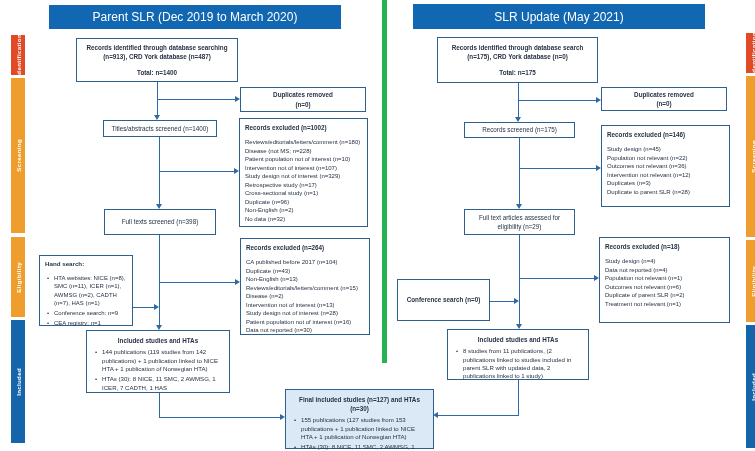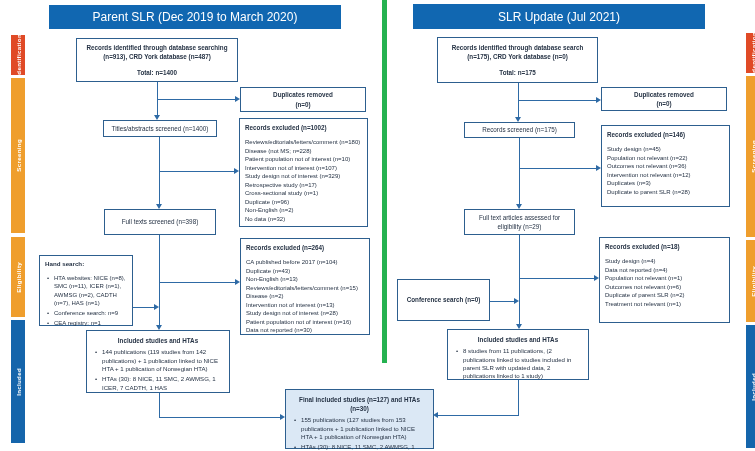--- a/index.html
+++ b/index.html
@@ -136,21 +136,21 @@
 
   <div class="box inc" style="left:78px;top:330px;width:144px;height:63px;">
     <div class="t">Included studies and HTAs</div>
     <div class="bullets">
         <div>144 publications (119 studies from 142 publications) + 1 publication linked to NICE HTA + 1 publication of Norwegian HTA)</div>
         <div>HTAs (30): 8 NICE, 11 SMC, 2 AWMSG, 1 ICER, 7 CADTH, 1 HAS</div>
       </div>
   </div>
 
   <div class="banner" style="left:405px;top:4px;width:292px;height:25px;">
-    <span>SLR Update (Jul 2021)</span>
+    <span>SLR Update (May 2021)</span>
   </div>
 
   <div class="box center" style="left:429px;top:37px;width:161px;height:46px;">
     <div class="bold">Records identified through database search (n=175), CRD York database (n=0)</div>
     <div class="bold gap-top">Total: n=175</div>
   </div>
 
   <div class="box center" style="left:593px;top:87px;width:126px;height:24px;">
     <div class="bold">Duplicates removed</div>
     <div class="bold">(n=0)</div>

